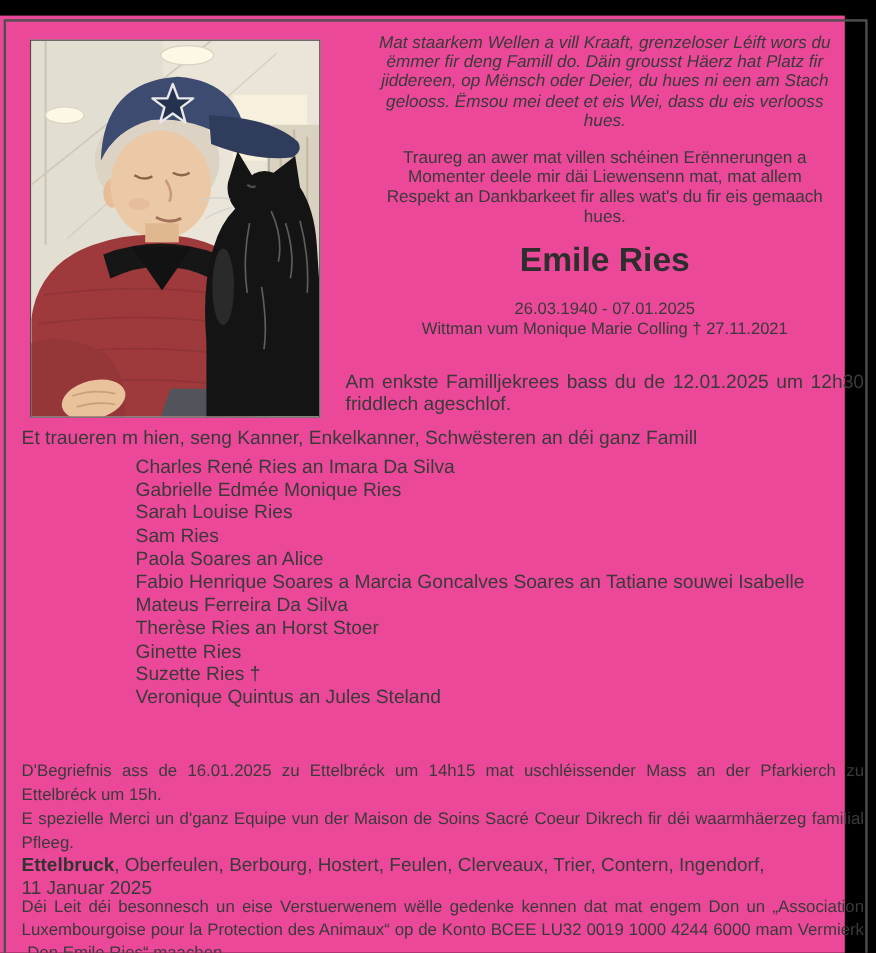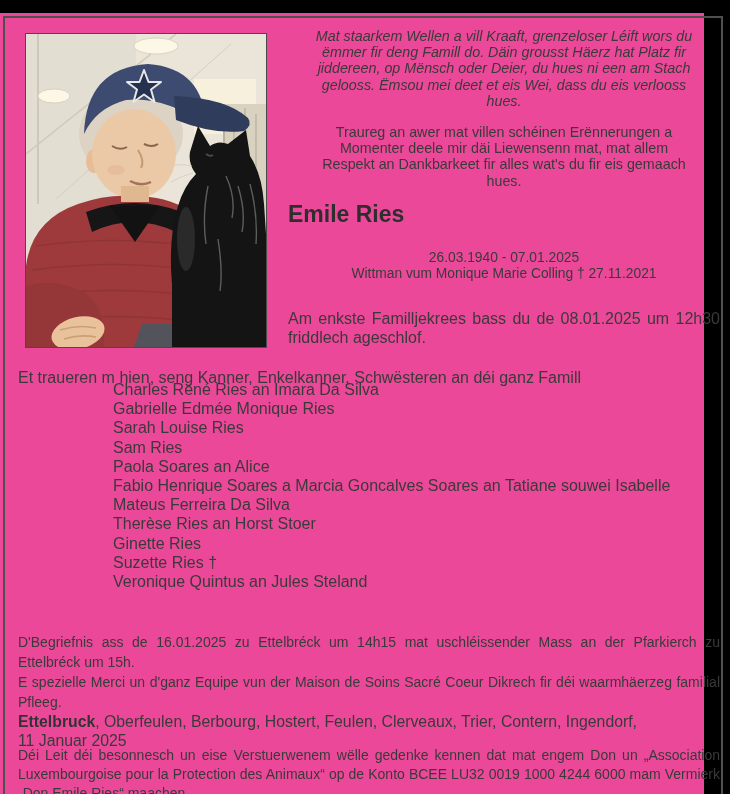--- a/index.html
+++ b/index.html
@@ -8,25 +8,25 @@
   .paper{position:absolute;left:0;top:13px;width:704px;height:790px;background:#ec4899;}
   .frame{position:absolute;left:3px;top:3px;width:716px;height:779px;
          border:2px solid #4f4f4f;box-sizing:content-box;}
   .photo{position:absolute;left:25px;top:20px;width:240px;height:313px;
          border:1px solid #4a4a4a;overflow:hidden;background:#e3ded2;}
   .photo svg{display:block;}
   .rcol{position:absolute;left:288px;width:432px;}
   .verse{top:15px;font-style:italic;font-size:14.3px;line-height:16.2px;
          text-align:center;white-space:pre-line;letter-spacing:0px;}
   .tribute{top:111px;font-size:14.3px;line-height:16.2px;text-align:center;white-space:pre-line;}
-  .name{top:188px;font-size:23px;font-weight:bold;text-align:left;color:#2e2e2e;}
+  .name{top:188px;font-size:28px;font-weight:bold;text-align:center;color:#2e2e2e;}
   .dates{top:237px;font-size:13.8px;line-height:15.5px;text-align:center;}
   .passing{top:296px;font-size:16px;line-height:19px;text-align:justify;}
   .fullw{position:absolute;left:18px;width:702px;}
-  .intro{top:344px;font-size:16px;margin-top:12px;}
+  .intro{top:344px;font-size:16px;}
   .mourners{position:absolute;left:113px;top:367px;font-size:16px;line-height:19.2px;}
   .para{font-size:14px;line-height:19.5px;text-align:justify;}
   .funeral{top:620px;}
   .thanks{top:660px;}
   .places{top:699px;font-size:15.8px;line-height:19px;text-align:left;}
   .places b{font-weight:bold;color:#333;}
   .donation{top:733px;line-height:19px;}
 </style>
 </head>
 <body>
@@ -106,21 +106,21 @@
 hues.</div>
   <div class="rcol tribute">Traureg an awer mat villen schéinen Erënnerungen a
 Momenter deele mir däi Liewensenn mat, mat allem
 Respekt an Dankbarkeet fir alles wat's du fir eis gemaach
 hues.</div>
   <div class="rcol name">Emile Ries</div>
   <div class="rcol dates">
     <div>26.03.1940 - 07.01.2025</div>
     <div>Wittman vum Monique Marie Colling † 27.11.2021</div>
   </div>
-  <div class="rcol passing">Am enkste Familljekrees bass du de 08.01.2025 um 12h30 friddlech ageschlof.</div>
+  <div class="rcol passing">Am enkste Familljekrees bass du de 12.01.2025 um 12h30 friddlech ageschlof.</div>
 
   <div class="fullw intro">Et traueren m hien, seng Kanner, Enkelkanner, Schwësteren an déi ganz Famill</div>
   <div class="mourners">
     <div>Charles René Ries an Imara Da Silva</div>
     <div>Gabrielle Edmée Monique Ries</div>
     <div>Sarah Louise Ries</div>
     <div>Sam Ries</div>
     <div>Paola Soares an Alice</div>
     <div>Fabio Henrique Soares a Marcia Goncalves Soares an Tatiane souwei Isabelle</div>
     <div>Mateus Ferreira Da Silva</div>

